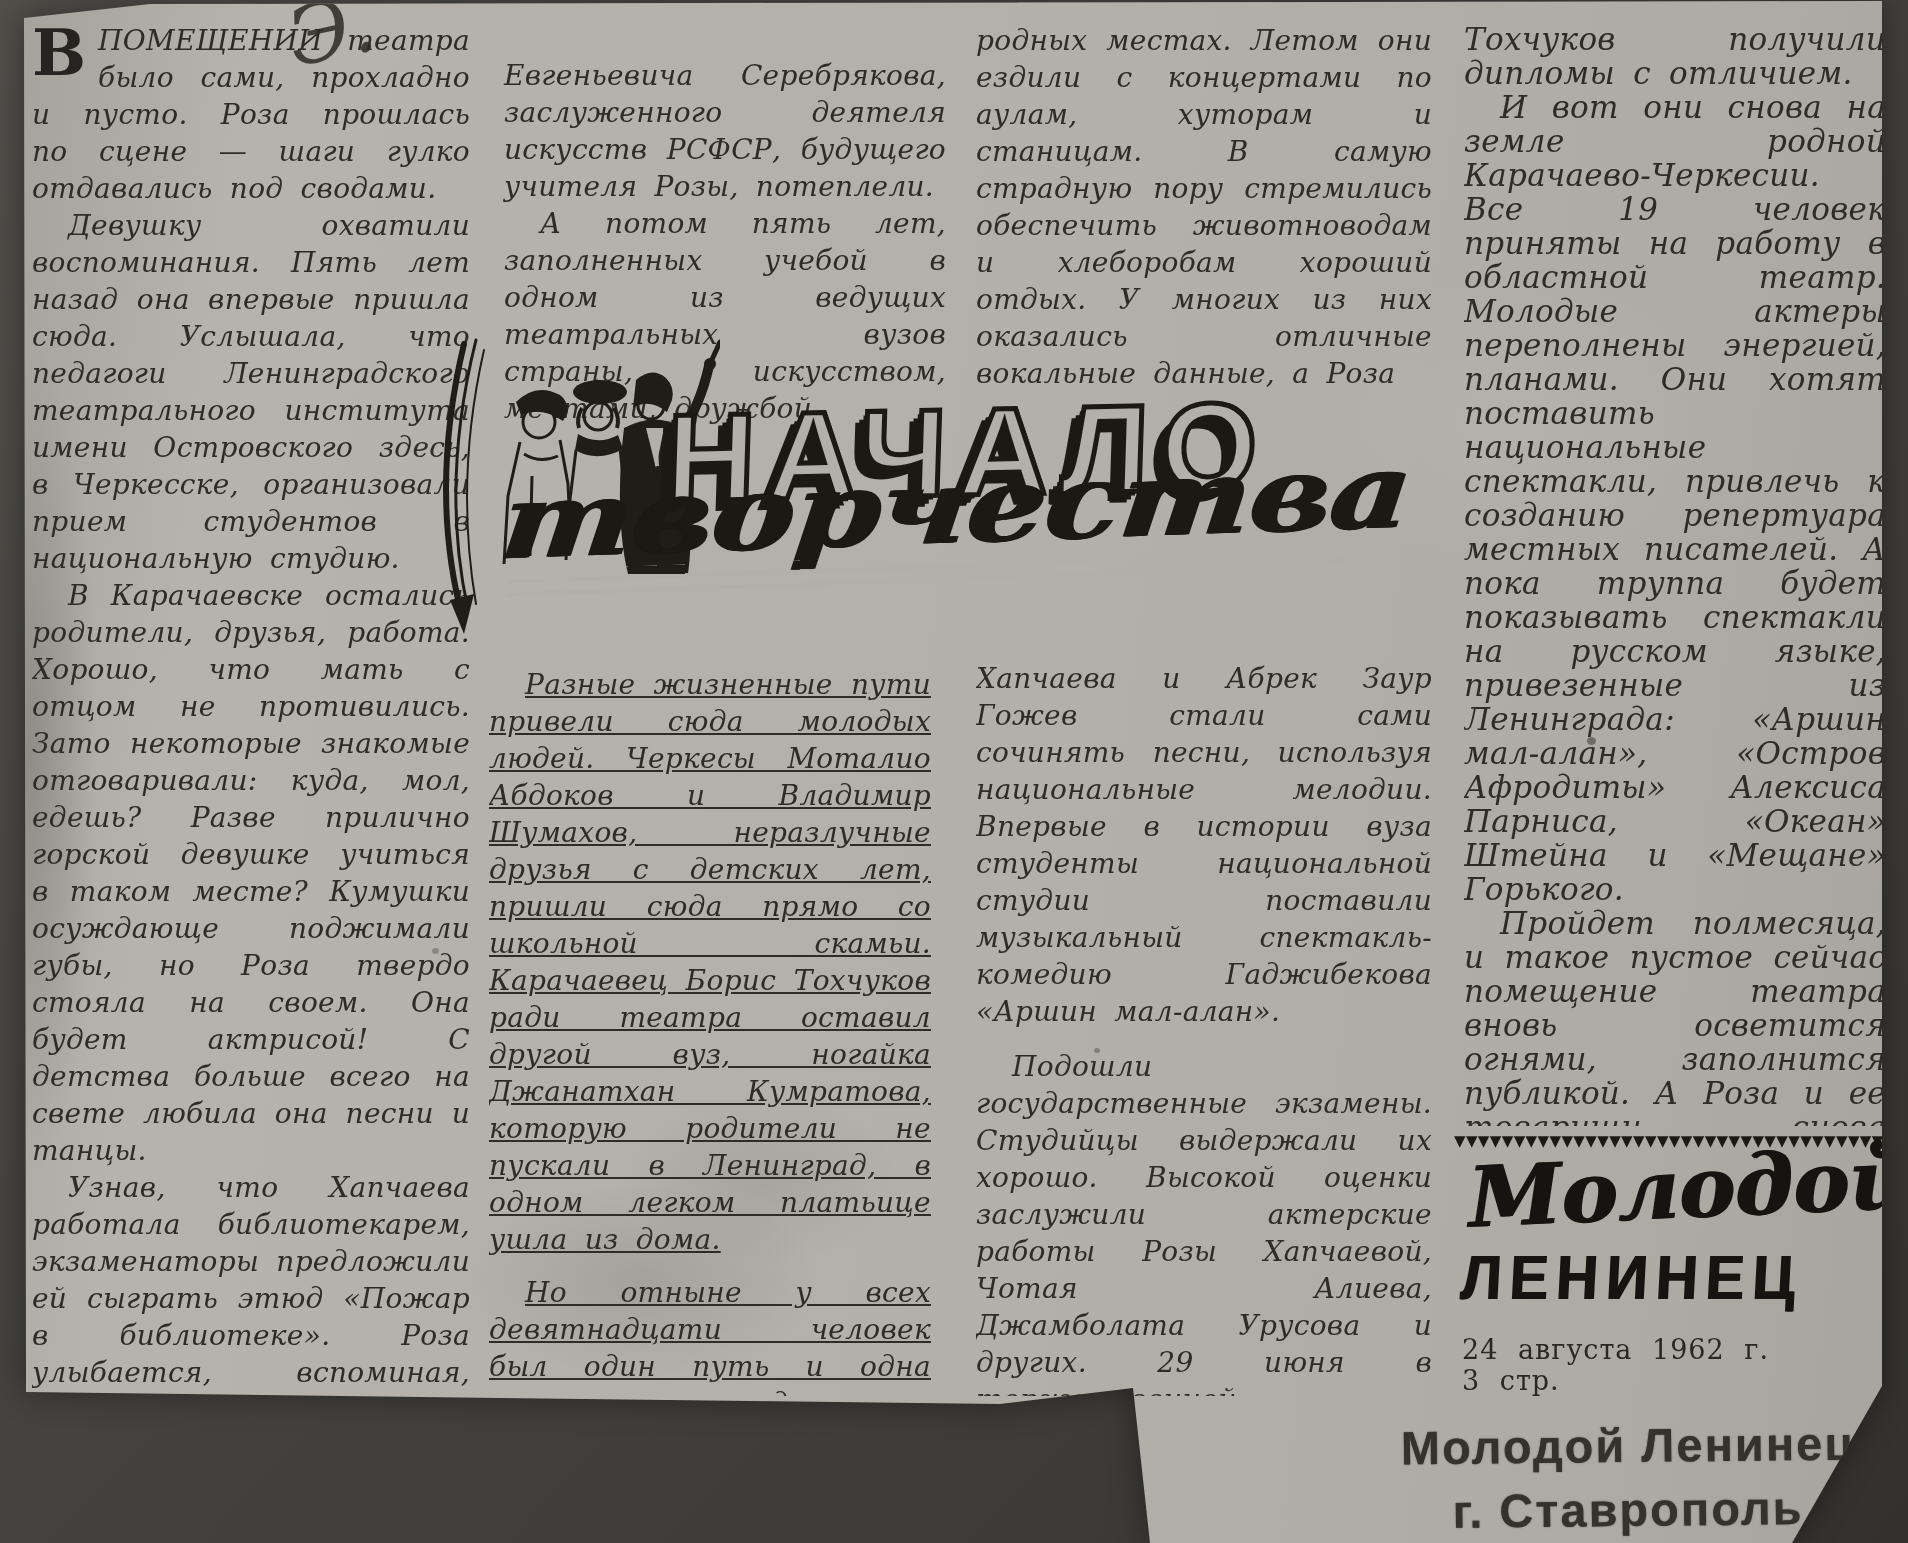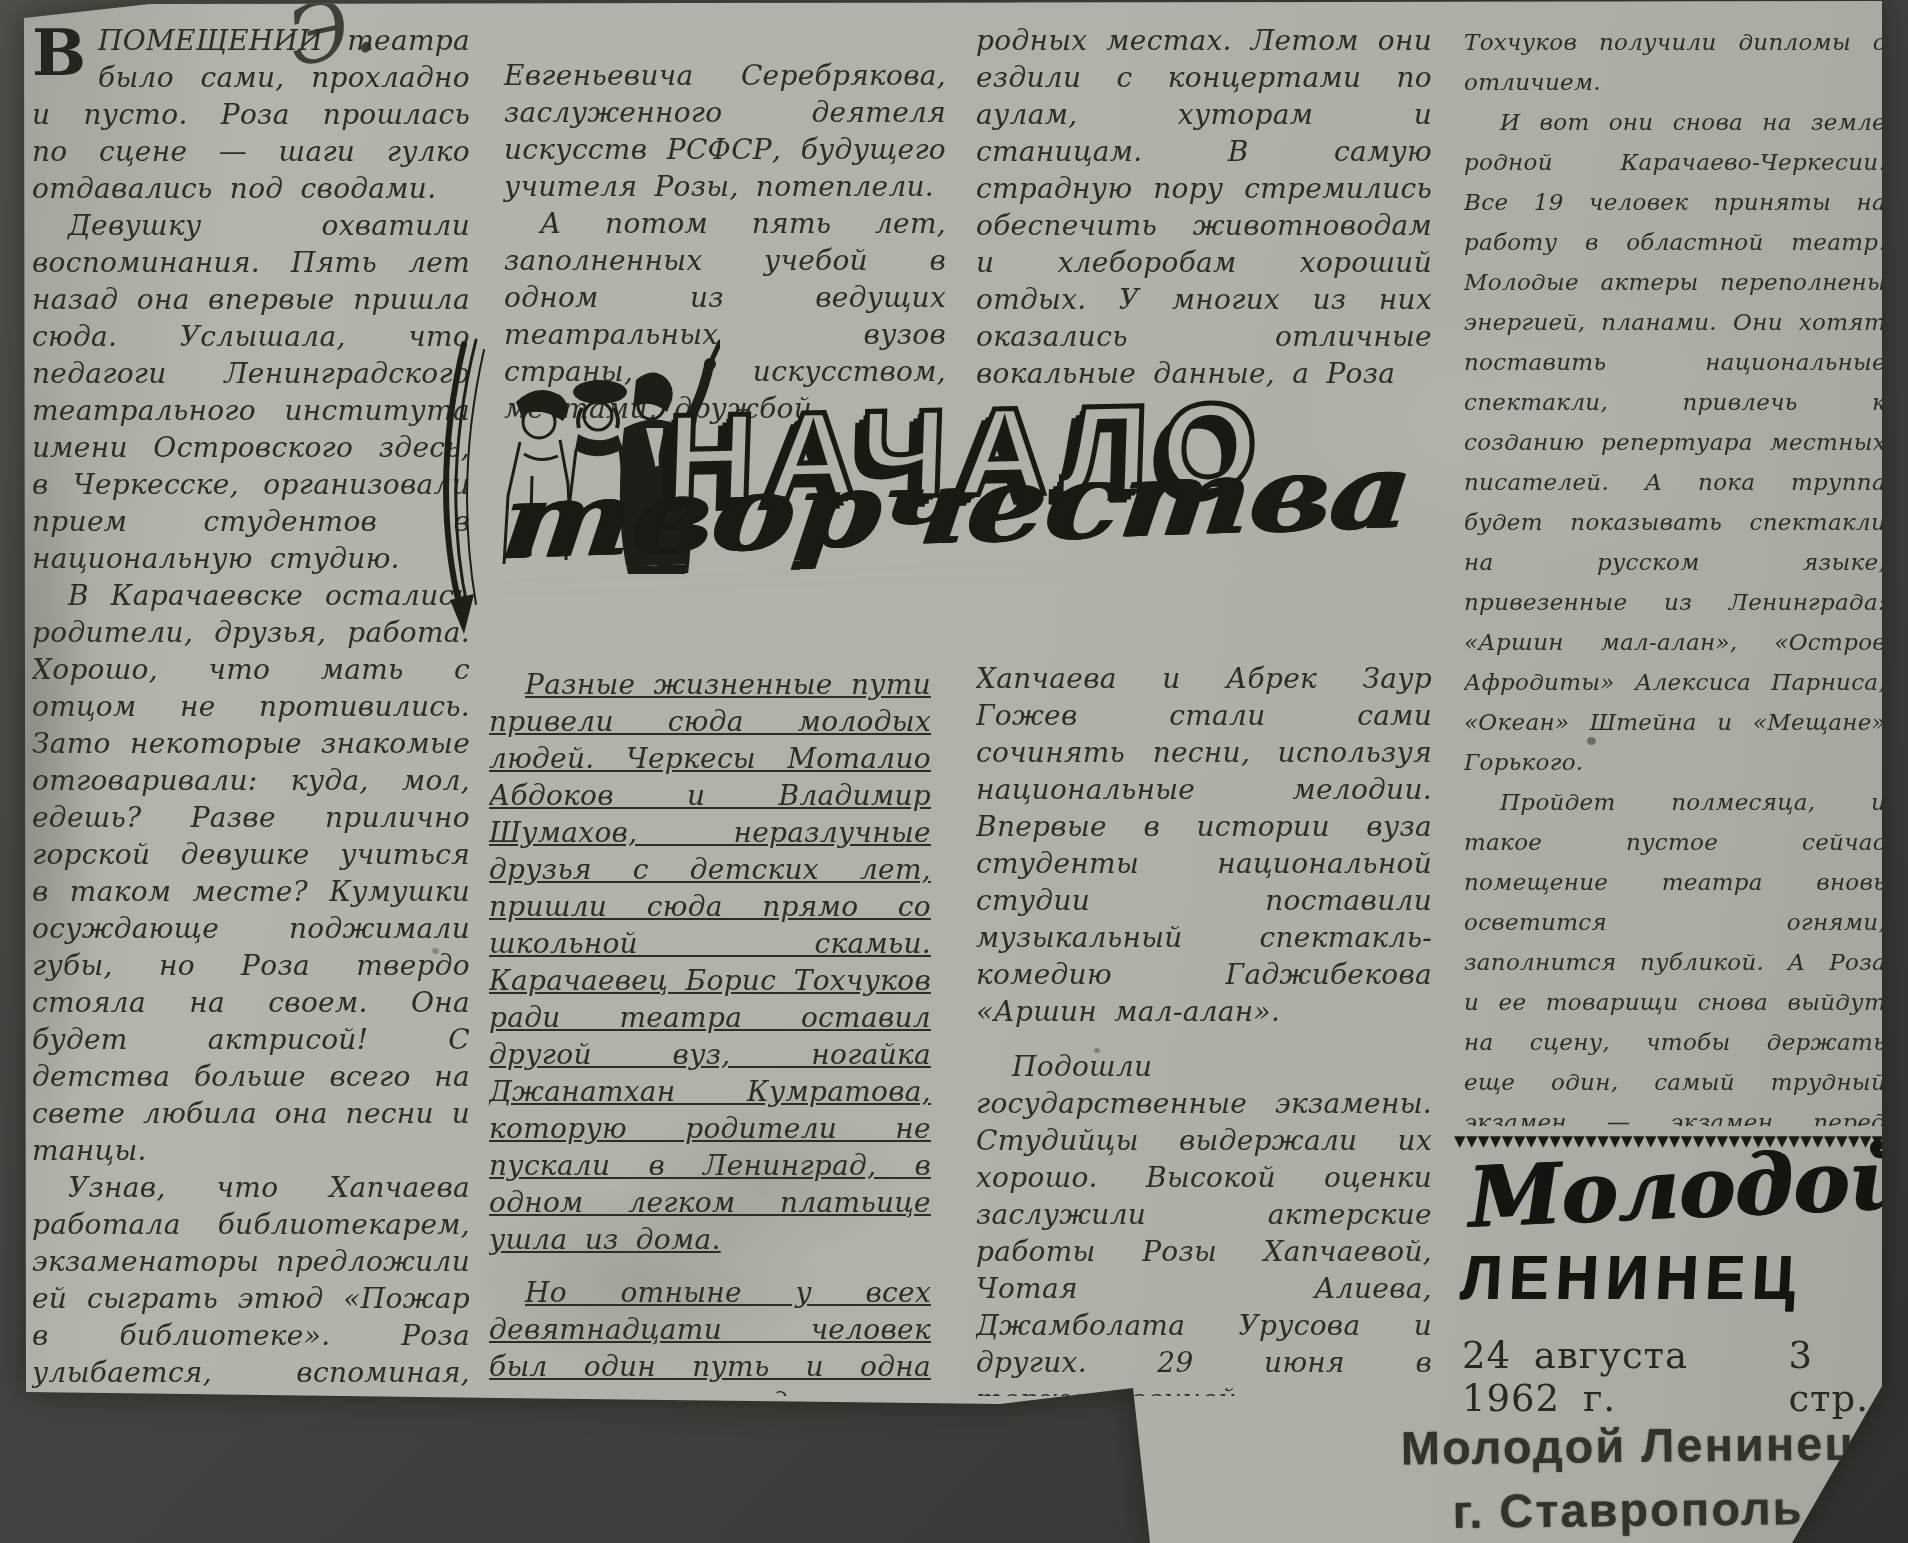--- a/index.html
+++ b/index.html
@@ -23,21 +23,21 @@
     position:absolute;color:#2e2c26;font-style:italic;
     font-size:28px;line-height:37px;text-align:justify;word-spacing:8px;letter-spacing:.3px;
   }
   .para{text-indent:36px;margin:0;}
   .para.flush{text-indent:0;}
   #col1{left:32px;top:22px;width:438px;height:1372px;overflow:hidden;}
   #col2t{left:504px;top:22px;width:442px;margin-top:35px;}
   #col2b{left:489px;top:666px;width:442px;max-height:730px;overflow:hidden;text-decoration:underline;}
   #col3t{left:976px;top:22px;width:456px;}
   #col3b{left:976px;top:660px;width:456px;max-height:736px;overflow:hidden;}
-  #col4{left:1464px;top:22px;width:422px;height:1104px;overflow:hidden;font-size:23px;line-height:40px;}
+  #col4{left:1464px;top:22px;width:422px;height:1104px;overflow:hidden;font-size:31px;line-height:34px;}
   #col2b .para + .para{margin-top:16px;}
   #col3b .para + .para{margin-top:18px;}
   #col4 .para + .para{margin-top:0;}
   .dropcap{
     float:left;font-style:normal;font-weight:bold;color:#262420;
     font-size:64px;line-height:54px;padding:4px 12px 0 0;letter-spacing:0;
   }
   
   .headline-big{
     position:absolute;left:668px;top:396px;
@@ -79,21 +79,21 @@
   }
   .logo-block{
     position:absolute;left:1462px;top:1246px;color:#161410;
     font-family:"Liberation Sans", sans-serif;font-weight:bold;
     font-size:58px;line-height:1;letter-spacing:8px;
     transform:skewX(-3deg) scaleY(1.08);transform-origin:left top;white-space:nowrap;
     text-shadow:1.5px 0 #161410;
   }
   .dateline{
     position:absolute;left:1462px;top:1334px;width:430px;display:flex;justify-content:center;
-    color:#2a2822;font-size:37px;font-style:normal;letter-spacing:1px;word-spacing:10px;
+    color:#2a2822;font-size:27px;font-style:normal;letter-spacing:1px;word-spacing:10px;flex-direction:column;
   }
   .stamp{
     position:absolute;color:#34322b;text-align:center;
     font-family:"Liberation Sans", sans-serif;font-weight:bold;font-size:47px;line-height:1;
     letter-spacing:2px;text-shadow:0 0 1.5px rgba(45,43,36,.7);transform:rotate(-.6deg);white-space:nowrap;
   }
   #stamp1{left:1398px;top:1422px;width:460px;}
   #stamp2{left:1398px;top:1486px;width:460px;}
   .blot{position:absolute;border-radius:50%;background:#3a382f;opacity:.55;}
 </style>

